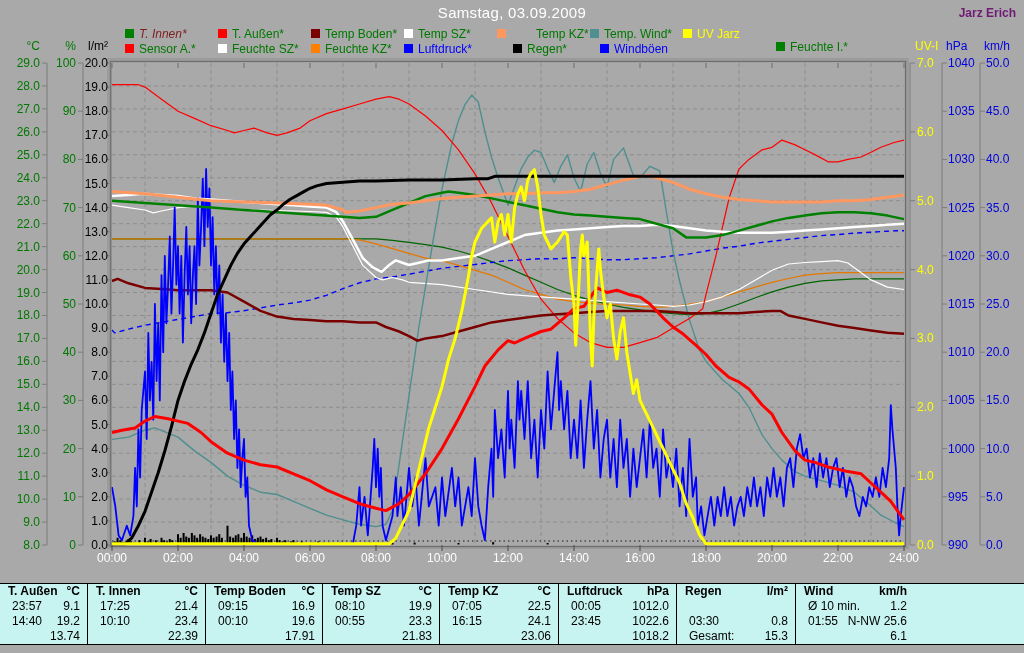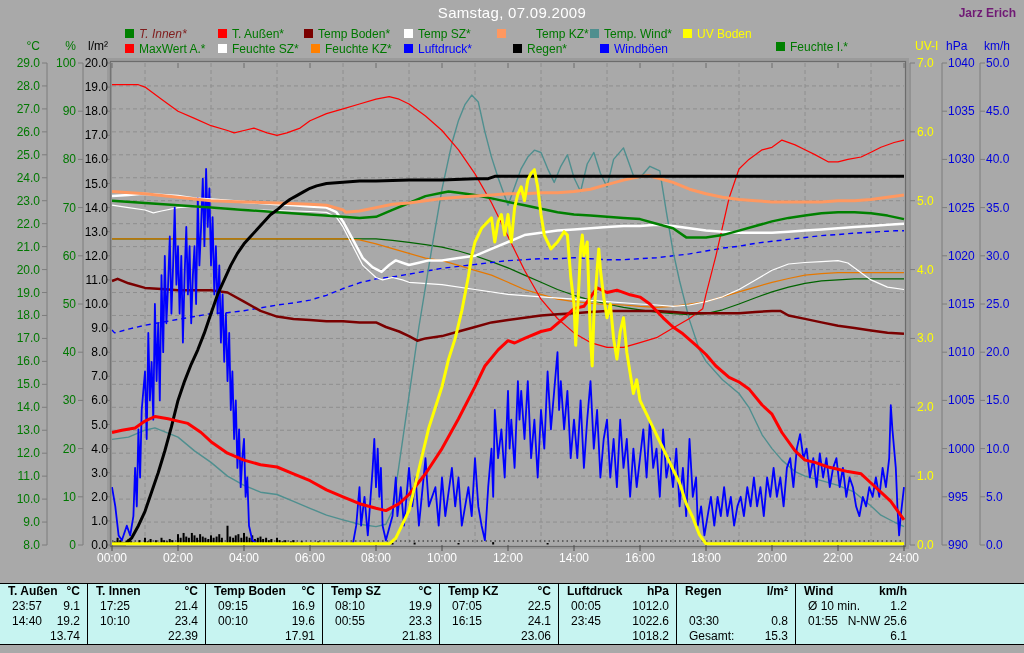--- a/index.html
+++ b/index.html
@@ -374,59 +374,59 @@
     <line x1="772" y1="63" x2="772" y2="68" stroke="#6c6c6c"></line>
     <text x="772" y="562" fill="#ffffff" font-size="12" text-anchor="middle">20:00</text>
     <line x1="838" y1="545" x2="838" y2="551" stroke="#4a4a4a"></line>
     <line x1="838" y1="63" x2="838" y2="68" stroke="#6c6c6c"></line>
     <text x="838" y="562" fill="#ffffff" font-size="12" text-anchor="middle">22:00</text>
     <line x1="904" y1="545" x2="904" y2="551" stroke="#4a4a4a"></line>
     <line x1="904" y1="63" x2="904" y2="68" stroke="#6c6c6c"></line>
     <text x="904" y="562" fill="#ffffff" font-size="12" text-anchor="middle">24:00</text>
   </svg>
 
-<div class="page-title">Samstag, 07.09.2009</div>
+<div class="page-title">Samstag, 03.09.2009</div>
 <div class="watermark">Jarz Erich</div>
 
 <div id="legend">
     <div class="lg-item" style="left: 125px; top: 28px;">
       <span class="lg-sw" style="background: rgb(0, 128, 0);"></span>
       <span style="color: #7f1d1d; font-style: italic;">T. Innen*</span>
     </div>
     <div class="lg-item" style="left: 218px; top: 28px;">
       <span class="lg-sw" style="background: rgb(255, 0, 0);"></span>
       <span style="color: rgb(0, 120, 0);">T. Außen*</span>
     </div>
-    <div class="lg-item" style="left: 304px; top: 28px;">
+    <div class="lg-item" style="left: 311px; top: 28px;">
       <span class="lg-sw" style="background: rgb(122, 0, 0);"></span>
       <span style="color: rgb(0, 120, 0);">Temp Boden*</span>
     </div>
     <div class="lg-item" style="left: 404px; top: 28px;">
       <span class="lg-sw" style="background: rgb(255, 255, 255);"></span>
       <span style="color: rgb(0, 120, 0);">Temp SZ*</span>
     </div>
     <div class="lg-item" style="left: 497px; top: 28px;">
       <span class="lg-sw" style="background: rgb(255, 152, 96);"></span>
       <span style="color: rgb(0, 120, 0); margin-left: 25px;">Temp KZ*</span>
     </div>
     <div class="lg-item" style="left: 590px; top: 28px;">
       <span class="lg-sw" style="background: rgb(79, 143, 143);"></span>
       <span style="color: rgb(0, 120, 0);">Temp. Wind*</span>
     </div>
     <div class="lg-item" style="left: 683px; top: 28px;">
       <span class="lg-sw" style="background: rgb(255, 255, 0);"></span>
-      <span style="color: rgb(255, 255, 0);">UV Boden</span>
+      <span style="color: rgb(255, 255, 0);">UV Jarz</span>
     </div>
     <div class="lg-item" style="left: 776px; top: 28px; margin-top: 13px;">
       <span class="lg-sw" style="background: rgb(0, 128, 0);"></span>
       <span style="color: rgb(0, 120, 0);">Feuchte I.*</span>
     </div>
     <div class="lg-item" style="left: 125px; top: 43px;">
       <span class="lg-sw" style="background: rgb(255, 0, 0);"></span>
-      <span style="color: rgb(0, 120, 0);">MaxWert A.*</span>
+      <span style="color: rgb(0, 120, 0);">Sensor A.*</span>
     </div>
     <div class="lg-item" style="left: 218px; top: 43px;">
       <span class="lg-sw" style="background: rgb(255, 255, 255);"></span>
       <span style="color: rgb(0, 120, 0);">Feuchte SZ*</span>
     </div>
     <div class="lg-item" style="left: 311px; top: 43px;">
       <span class="lg-sw" style="background: rgb(255, 128, 0);"></span>
       <span style="color: rgb(0, 120, 0);">Feuchte KZ*</span>
     </div>
     <div class="lg-item" style="left: 404px; top: 43px;">

